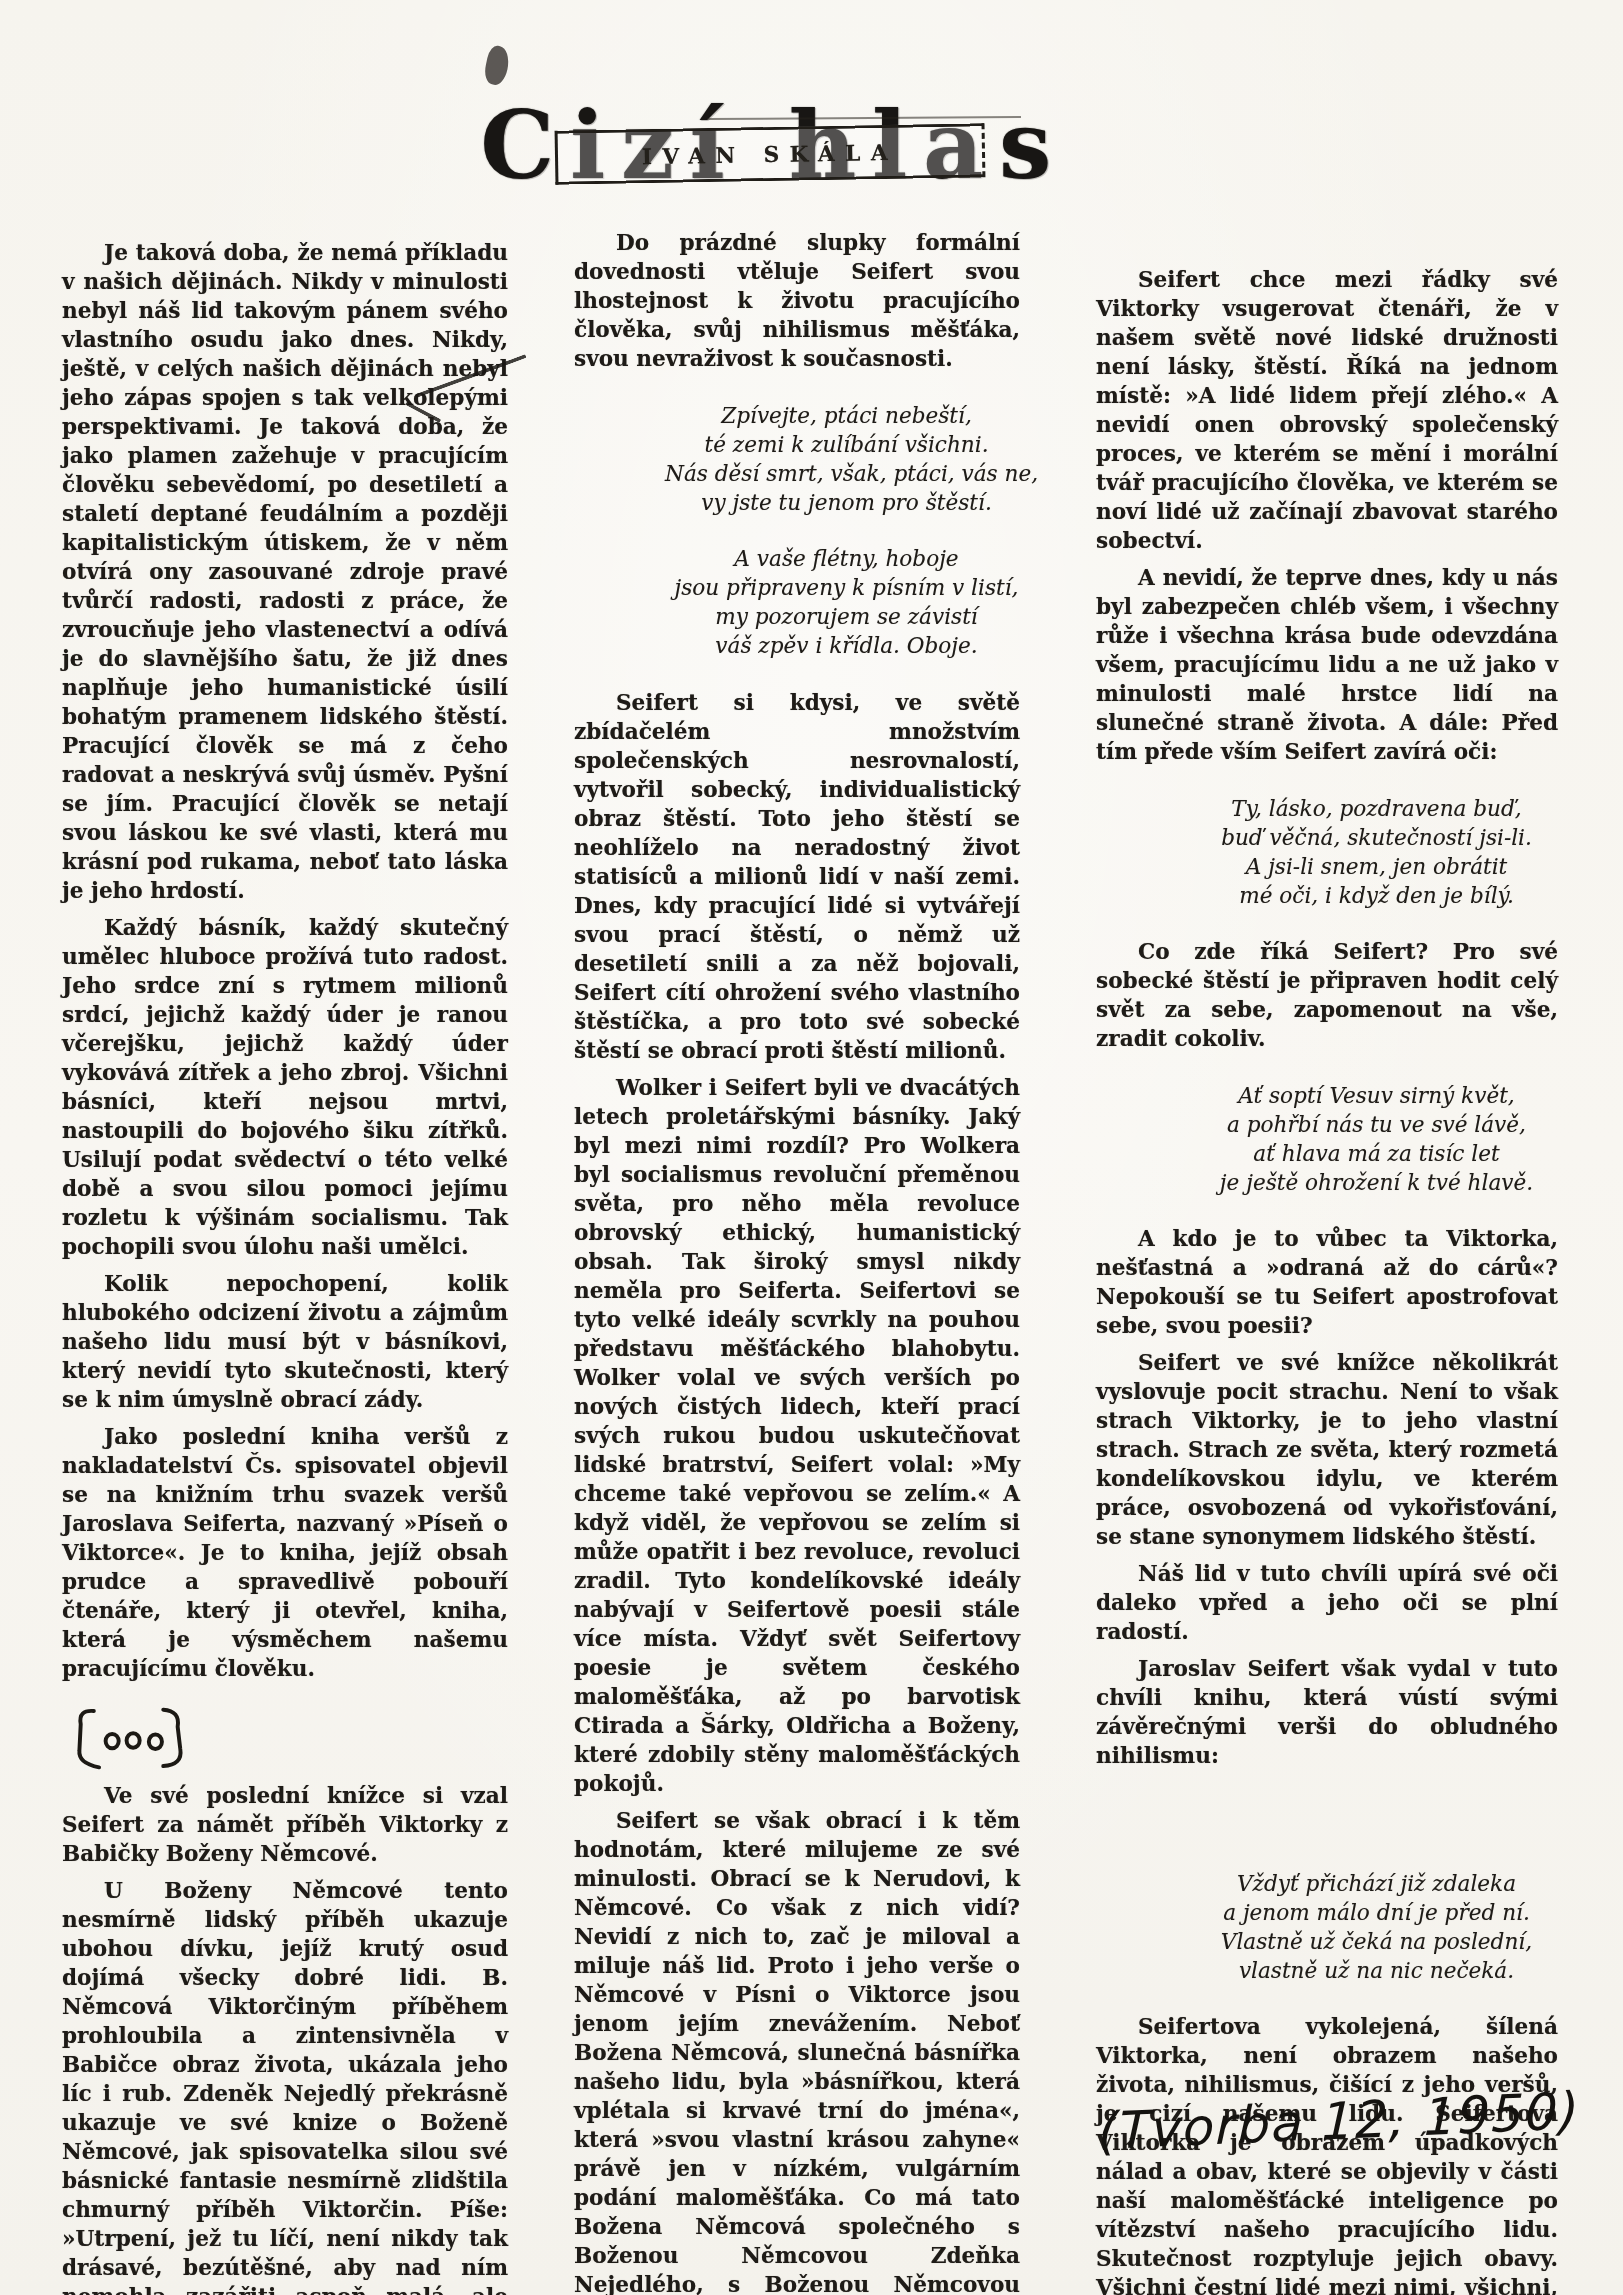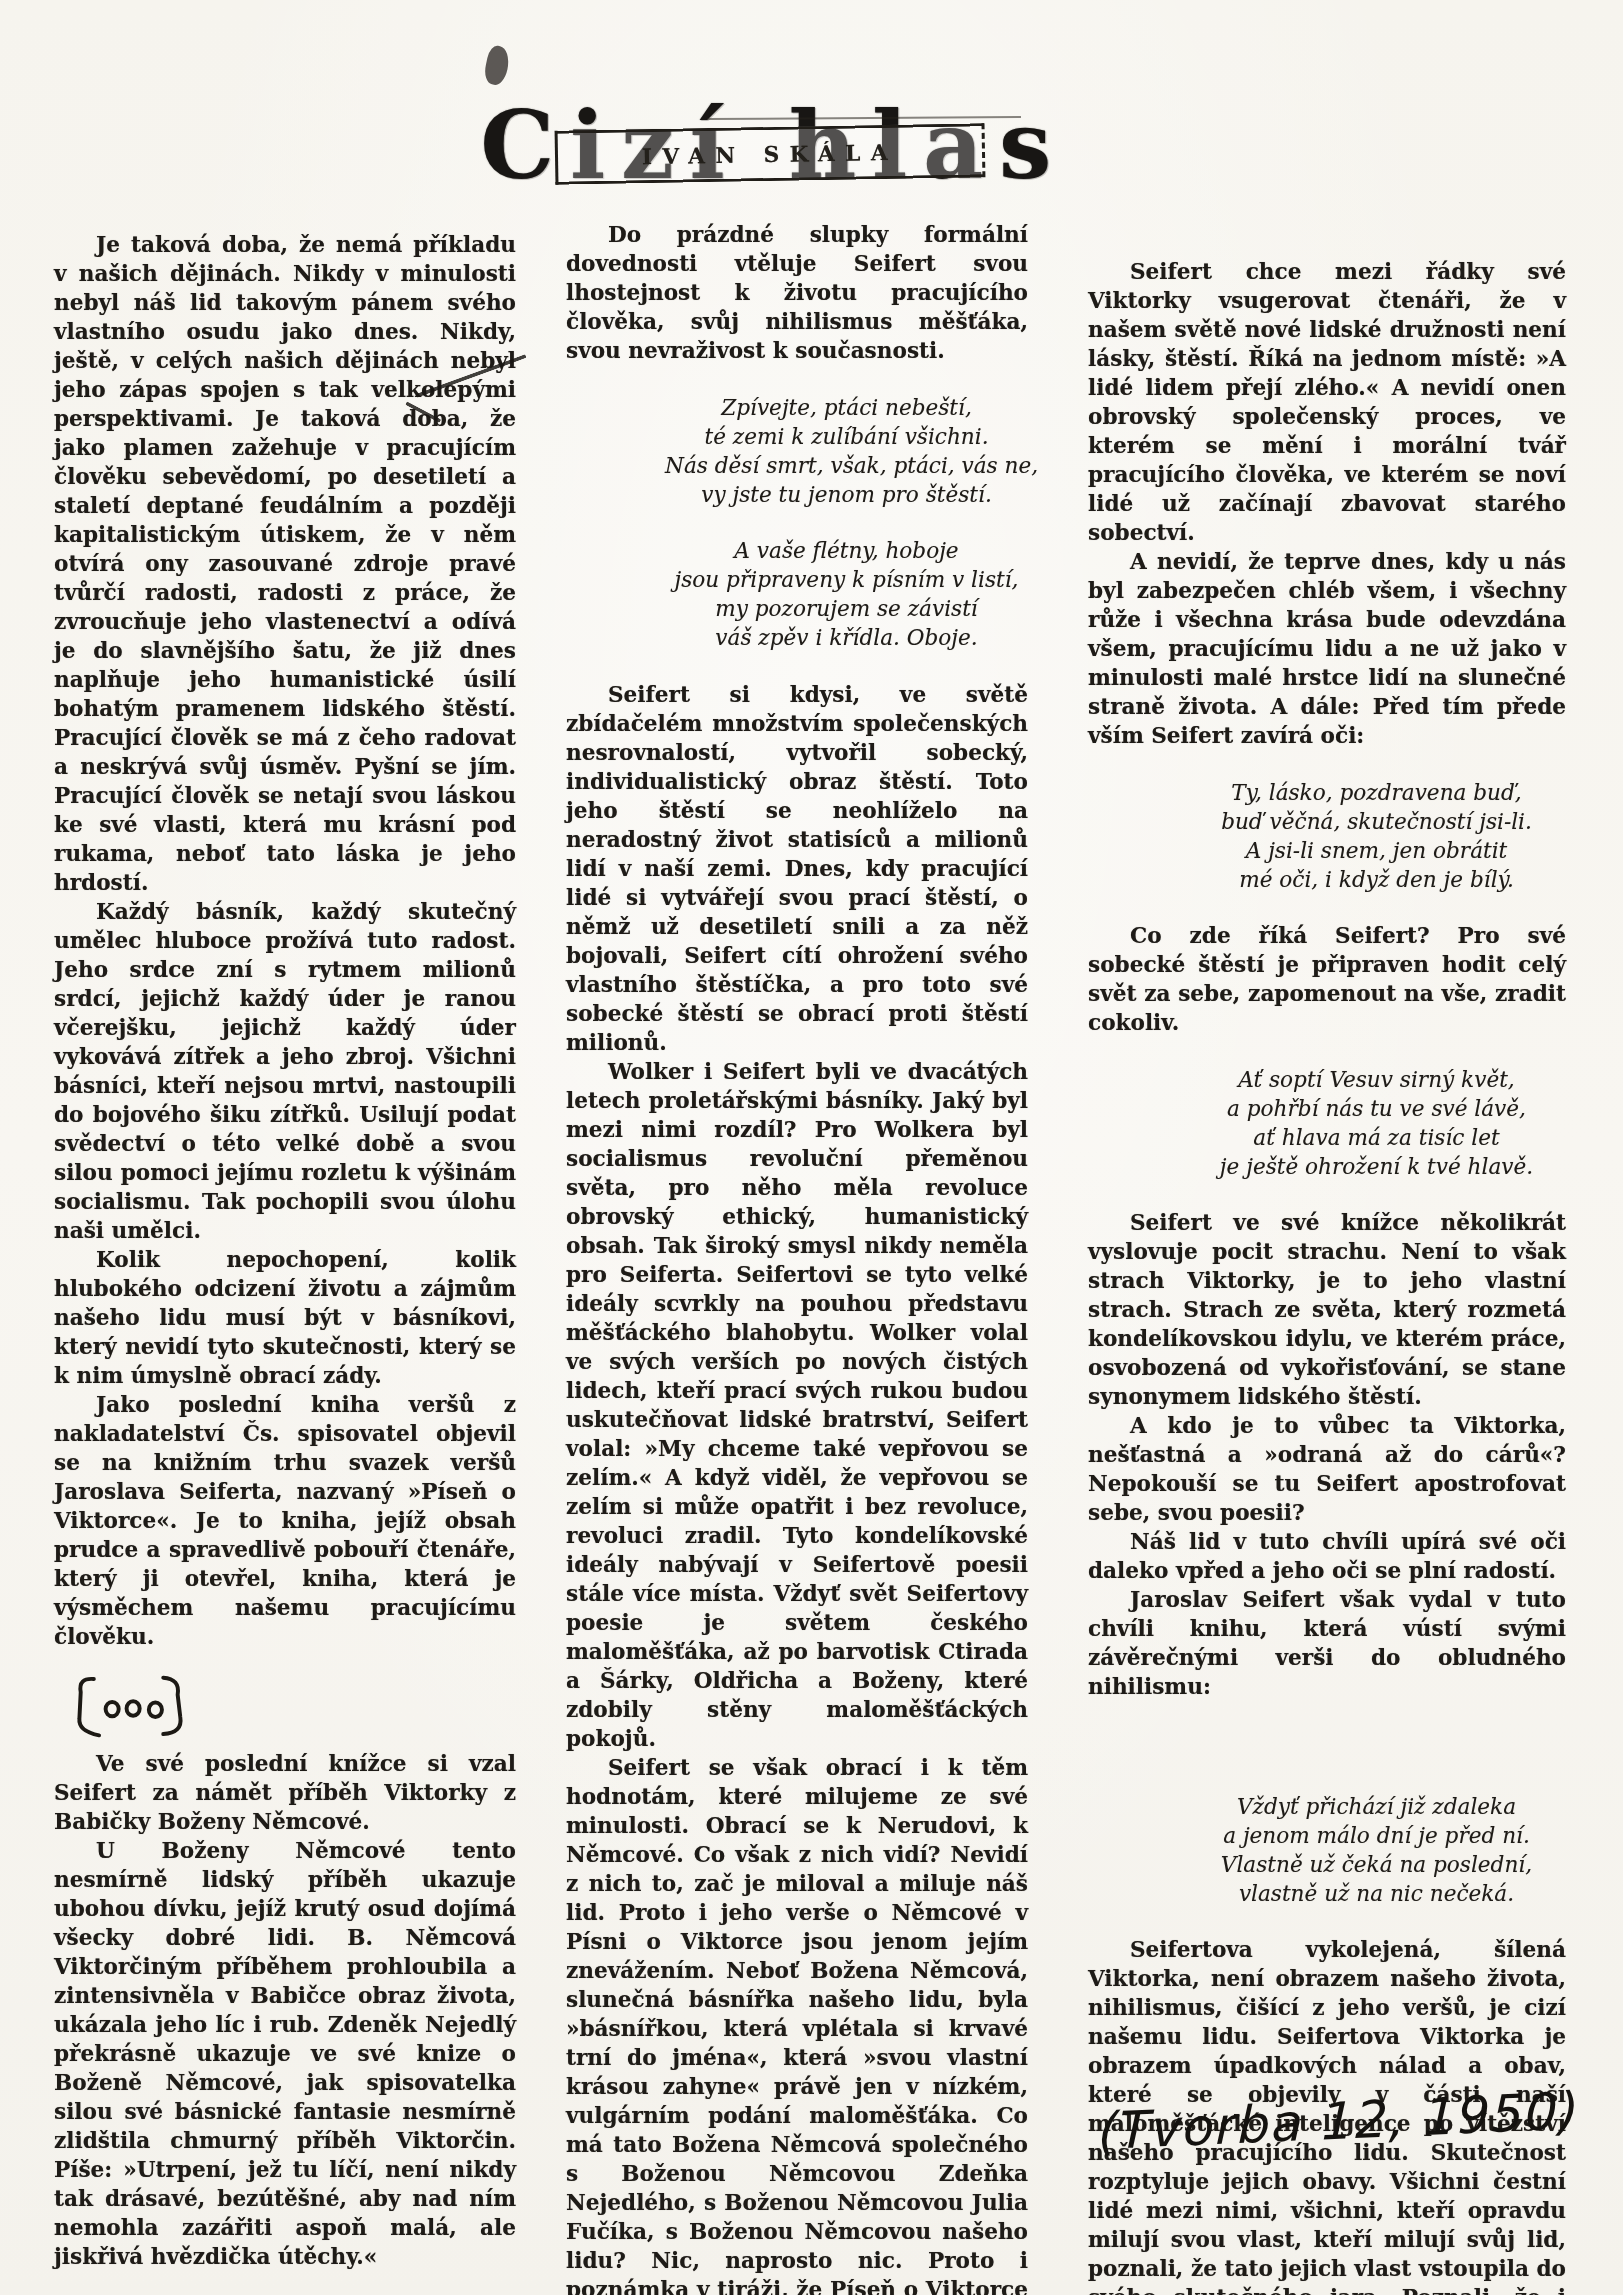--- a/index.html
+++ b/index.html
@@ -44,21 +44,21 @@
     position:absolute;
     text-align:justify;
     font-size:21.6px;line-height:29px;
     font-weight:bold;
     color:#1e1b17;
     text-shadow:0 0 0.7px rgba(30,26,20,.5);
   }
   .col-1{left:54px;top:230px;width:462px;}
   .col-2{left:566px;top:220px;width:462px;}
   .col-3{left:1088px;top:257px;width:478px;}
-  .para{margin:0;text-indent:42px;}
+  .para{margin:8px;text-indent:42px;}
   .verse{
     margin:27.5px 0 27.5px 99px;
     font-weight:normal;font-style:italic;
     text-align:center;
     text-shadow:0 0 0.7px rgba(30,26,20,.35);
   }
   .verse-line{white-space:nowrap;}
   .spacer{height:63px;}
   .separator{margin:23.6px 0 11.8px 10.5px;height:63px;}
   .pen-stroke{
@@ -142,22 +142,22 @@
         <div class="verse-line">A jsi-li snem, jen obrátit</div>
         <div class="verse-line">mé oči, i když den je bílý.</div>
       </div>
       <p class="para">Co zde říká Seifert? Pro své sobecké štěstí je připraven hodit celý svět za sebe, zapomenout na vše, zradit cokoliv.</p>
       <div class="verse">
         <div class="verse-line">Ať soptí Vesuv sirný květ,</div>
         <div class="verse-line">a pohřbí nás tu ve své lávě,</div>
         <div class="verse-line">ať hlava má za tisíc let</div>
         <div class="verse-line">je ještě ohrožení k tvé hlavě.</div>
       </div>
+      <p class="para">A kdo je to vůbec ta Viktorka, nešťastná a »odraná až do cárů«? Nepokouší se tu Seifert apostrofovat sebe, svou poesii?</p>
       <p class="para">Seifert ve své knížce několikrát vyslovuje pocit strachu. Není to však strach Viktorky, je to jeho vlastní strach. Strach ze světa, který rozmetá kondelíkovskou idylu, ve kterém práce, osvobozená od vykořisťování, se stane synonymem lidského štěstí.</p>
-      <p class="para">A kdo je to vůbec ta Viktorka, nešťastná a »odraná až do cárů«? Nepokouší se tu Seifert apostrofovat sebe, svou poesii?</p>
       <p class="para">Náš lid v tuto chvíli upírá své oči daleko vpřed a jeho oči se plní radostí.</p>
       <p class="para">Jaroslav Seifert však vydal v tuto chvíli knihu, která vústí svými závěrečnými verši do obludného nihilismu:</p>
       <div class="spacer"></div>
       <div class="verse">
         <div class="verse-line">Vždyť přichází již zdaleka</div>
         <div class="verse-line">a jenom málo dní je před ní.</div>
         <div class="verse-line">Vlastně už čeká na poslední,</div>
         <div class="verse-line">vlastně už na nic nečeká.</div>
       </div>
       <p class="para">Seifertova vykolejená, šílená Viktorka, není obrazem našeho života, nihilismus, čišící z jeho veršů, je cizí našemu lidu. Seifertova Viktorka je obrazem úpadkových nálad a obav, které se objevily v části naší maloměšťácké inteligence po vítězství našeho pracujícího lidu. Skutečnost rozptyluje jejich obavy. Všichni čestní lidé mezi nimi, všichni, kteří opravdu milují svou vlast, kteří milují svůj lid, poznali, že tato jejich vlast vstoupila do svého skutečného jara. Poznali, že i jejich síly je třeba, že milují-li svou vlast, nemohou opustit svůj lid, obrátit se zády k jeho zápasu, k jeho štěstí.</p>

